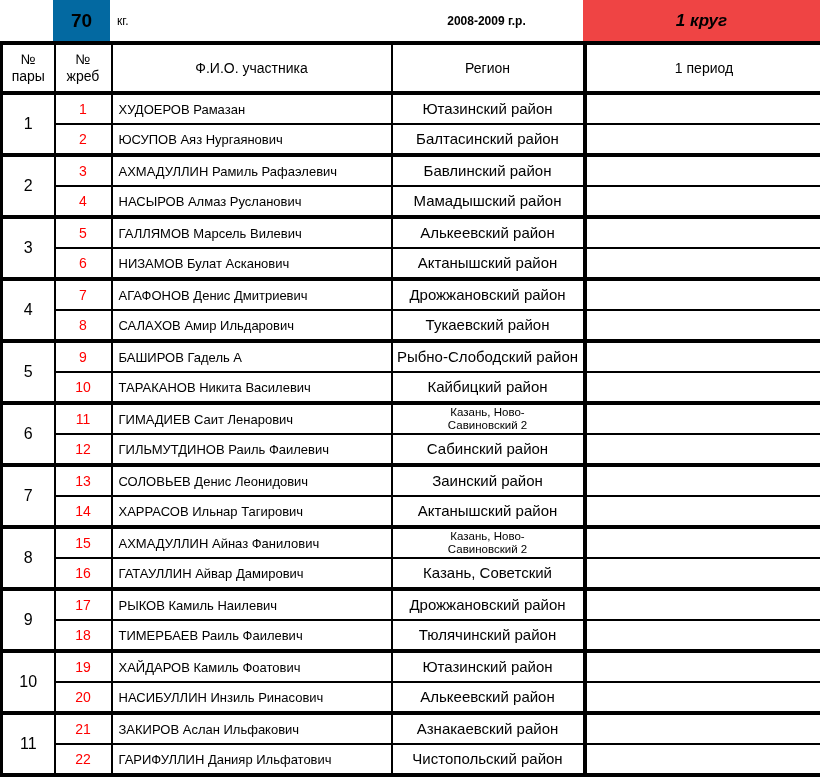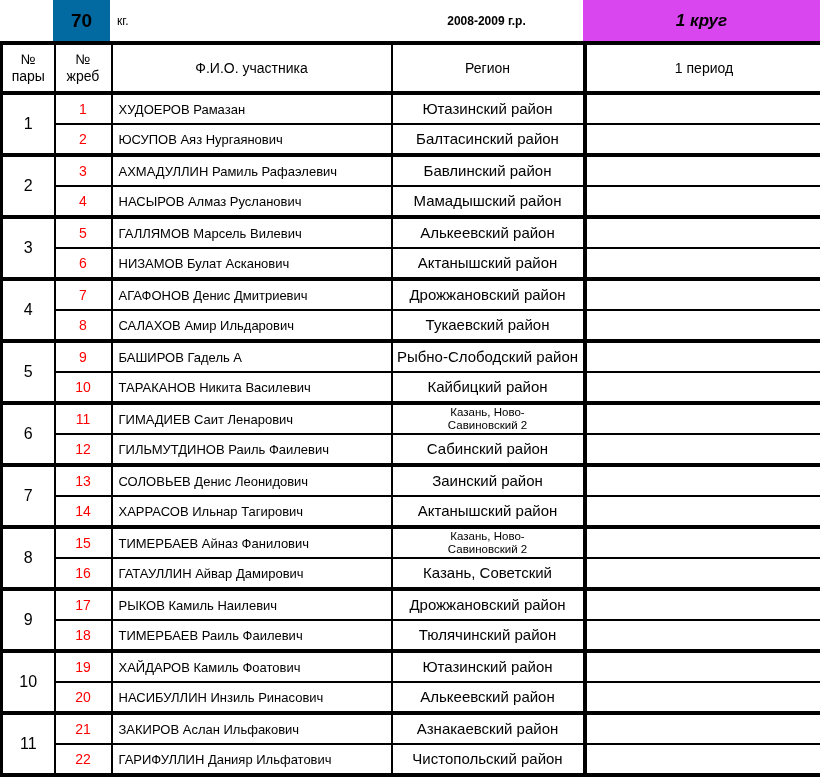--- a/index.html
+++ b/index.html
@@ -10,21 +10,21 @@
     overflow: hidden;
   }
   .sheet { width: 820px; }
 
   
   .topbar { position: relative; height: 41px; width: 820px; background: #fff; }
   .tb-cell { position: absolute; top: 0; height: 41px; display: flex; align-items: center; justify-content: center; }
   .tb-weight { left: 53px; width: 57px; background: #0369a1; font-weight: bold; font-size: 19px; }
   .tb-kg { left: 110px; width: 80px; justify-content: flex-start; padding-left: 7px; font-size: 12px; }
   .tb-age { left: 390px; width: 193px; font-weight: bold; font-size: 12px; }
-  .tb-round { left: 583px; width: 237px; background: #d946ef; font-weight: bold; font-style: italic; font-size: 17px; }
+  .tb-round { left: 583px; width: 237px; background: #ef4444; font-weight: bold; font-style: italic; font-size: 17px; }
 
   
   table.roster {
     border-collapse: collapse;
     table-layout: fixed;
     width: 820px;
     border-left: 3px solid #000;
     border-top: 4px solid #000;
     border-bottom: 4px solid #000;
     border-right: none;
@@ -192,21 +192,21 @@
       <tr>
         <td class="draw-cell">14</td>
         <td class="name-cell">ХАРРАСОВ Ильнар Тагирович</td>
         <td class="region-cell">Актанышский район</td>
         <td class="period-cell"></td>
       </tr>
 
       <tr class="pb">
         <td class="pair-cell" rowspan="2">8</td>
         <td class="draw-cell">15</td>
-        <td class="name-cell">ТИМЕРБАЕВ Айназ Фанилович</td>
+        <td class="name-cell">АХМАДУЛЛИН Айназ Фанилович</td>
         <td class="region-cell sm">Казань, Ново-
 Савиновский 2</td>
         <td class="period-cell"></td>
       </tr>
       <tr>
         <td class="draw-cell">16</td>
         <td class="name-cell">ГАТАУЛЛИН Айвар Дамирович</td>
         <td class="region-cell">Казань, Советский</td>
         <td class="period-cell"></td>
       </tr>

